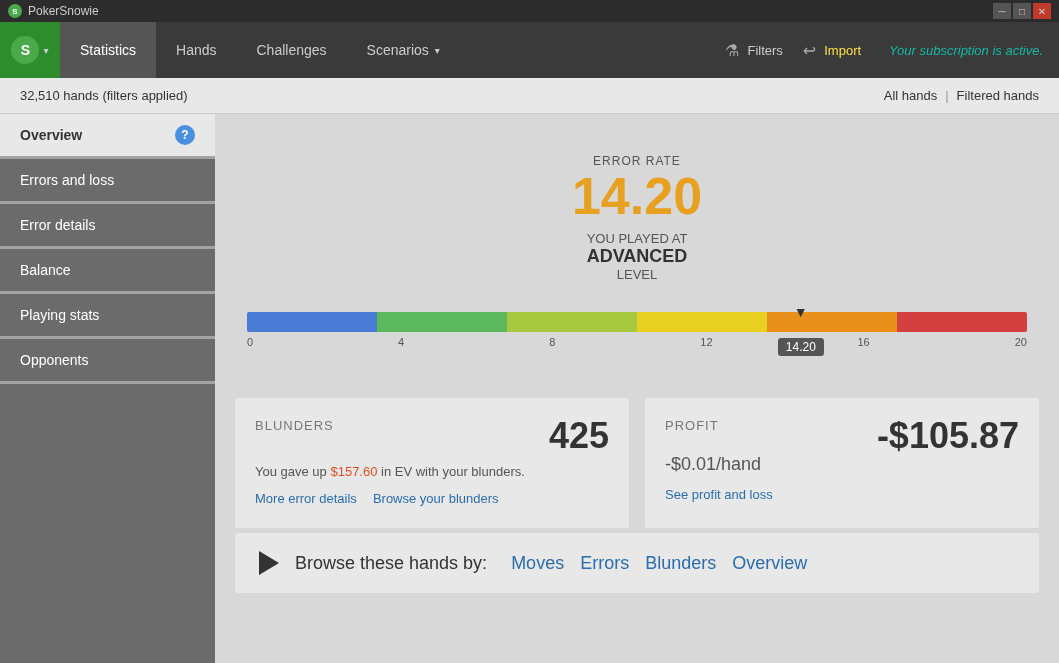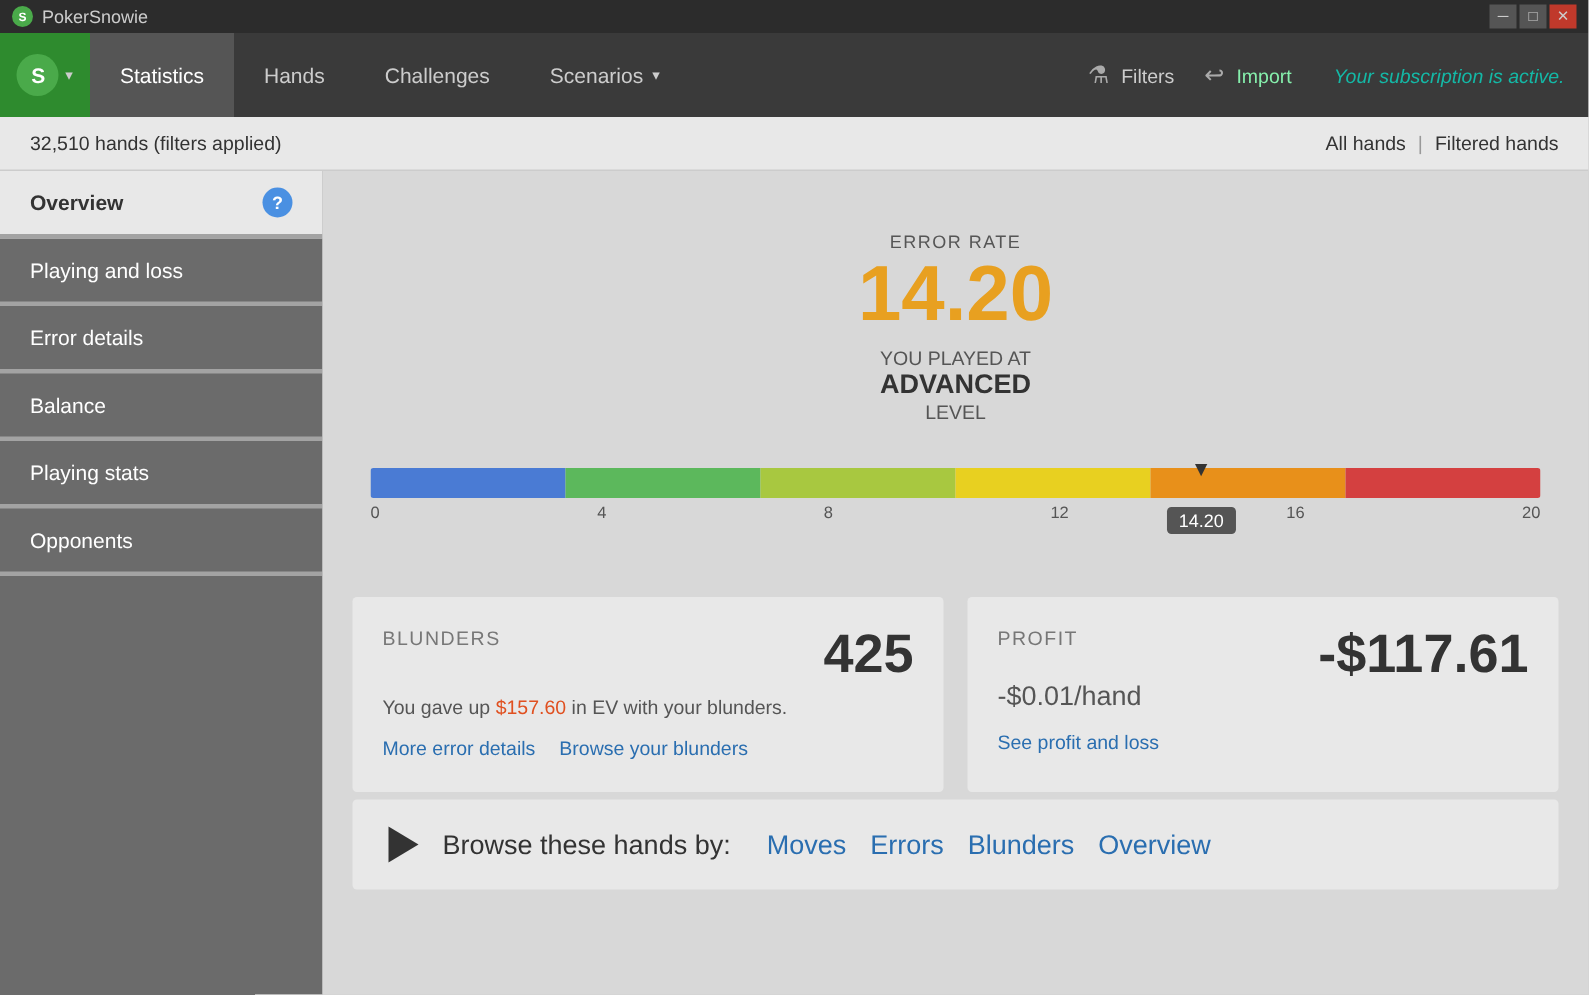--- a/index.html
+++ b/index.html
@@ -326,21 +326,21 @@
     </div>
     <div class="nav-item">
       <span>Scenarios</span>
       <span class="arrow">▾</span>
     </div>
   </div>
   <div class="nav-right">
     <span style="font-size:16px;">⚗</span>
     <span style="color:#ccc;cursor:pointer;">Filters</span>
     <span style="font-size:16px;margin-left:12px;">↩</span>
-    <span style="color:#86efac;cursor:pointer;">Import</span>
+    <span style="color:#fde047;cursor:pointer;">Import</span>
     <span class="subscription-text">Your subscription is active.</span>
   </div>
 </div>
 
 <div class="sub-header">
   <span class="hands-count">32,510 hands (filters applied)</span>
   <div class="filter-links">
     <span class="filter-link">All hands</span>
     <span class="filter-link separator">|</span>
     <span class="filter-link">Filtered hands</span>
@@ -348,21 +348,21 @@
 </div>
 
 <div class="main-layout">
 
   <div class="sidebar">
     <div class="sidebar-item active">
       <span>Overview</span>
       <div class="help-icon">?</div>
     </div>
     <div class="sidebar-item">
-      <span>Playing and loss</span>
+      <span>Errors and loss</span>
     </div>
     <div class="sidebar-item">
       <span>Error details</span>
     </div>
     <div class="sidebar-item">
       <span>Balance</span>
     </div>
     <div class="sidebar-item">
       <span>Playing stats</span>
     </div>
@@ -414,21 +414,21 @@
         </p>
         <div class="stat-links">
           <a class="stat-link">More error details</a>
           <a class="stat-link">Browse your blunders</a>
         </div>
       </div>
 
       <div class="stat-card">
         <div class="stat-card-header">
           <span class="stat-card-label">PROFIT</span>
-          <span class="stat-card-value negative">-$117.61</span>
+          <span class="stat-card-value negative">-$105.87</span>
         </div>
         <div class="stat-sub">-$0.01/hand</div>
         <div class="stat-links">
           <a class="stat-link">See profit and loss</a>
         </div>
       </div>
     </div>
 
     <div class="browse-section">
       <div class="browse-play-icon"></div>

